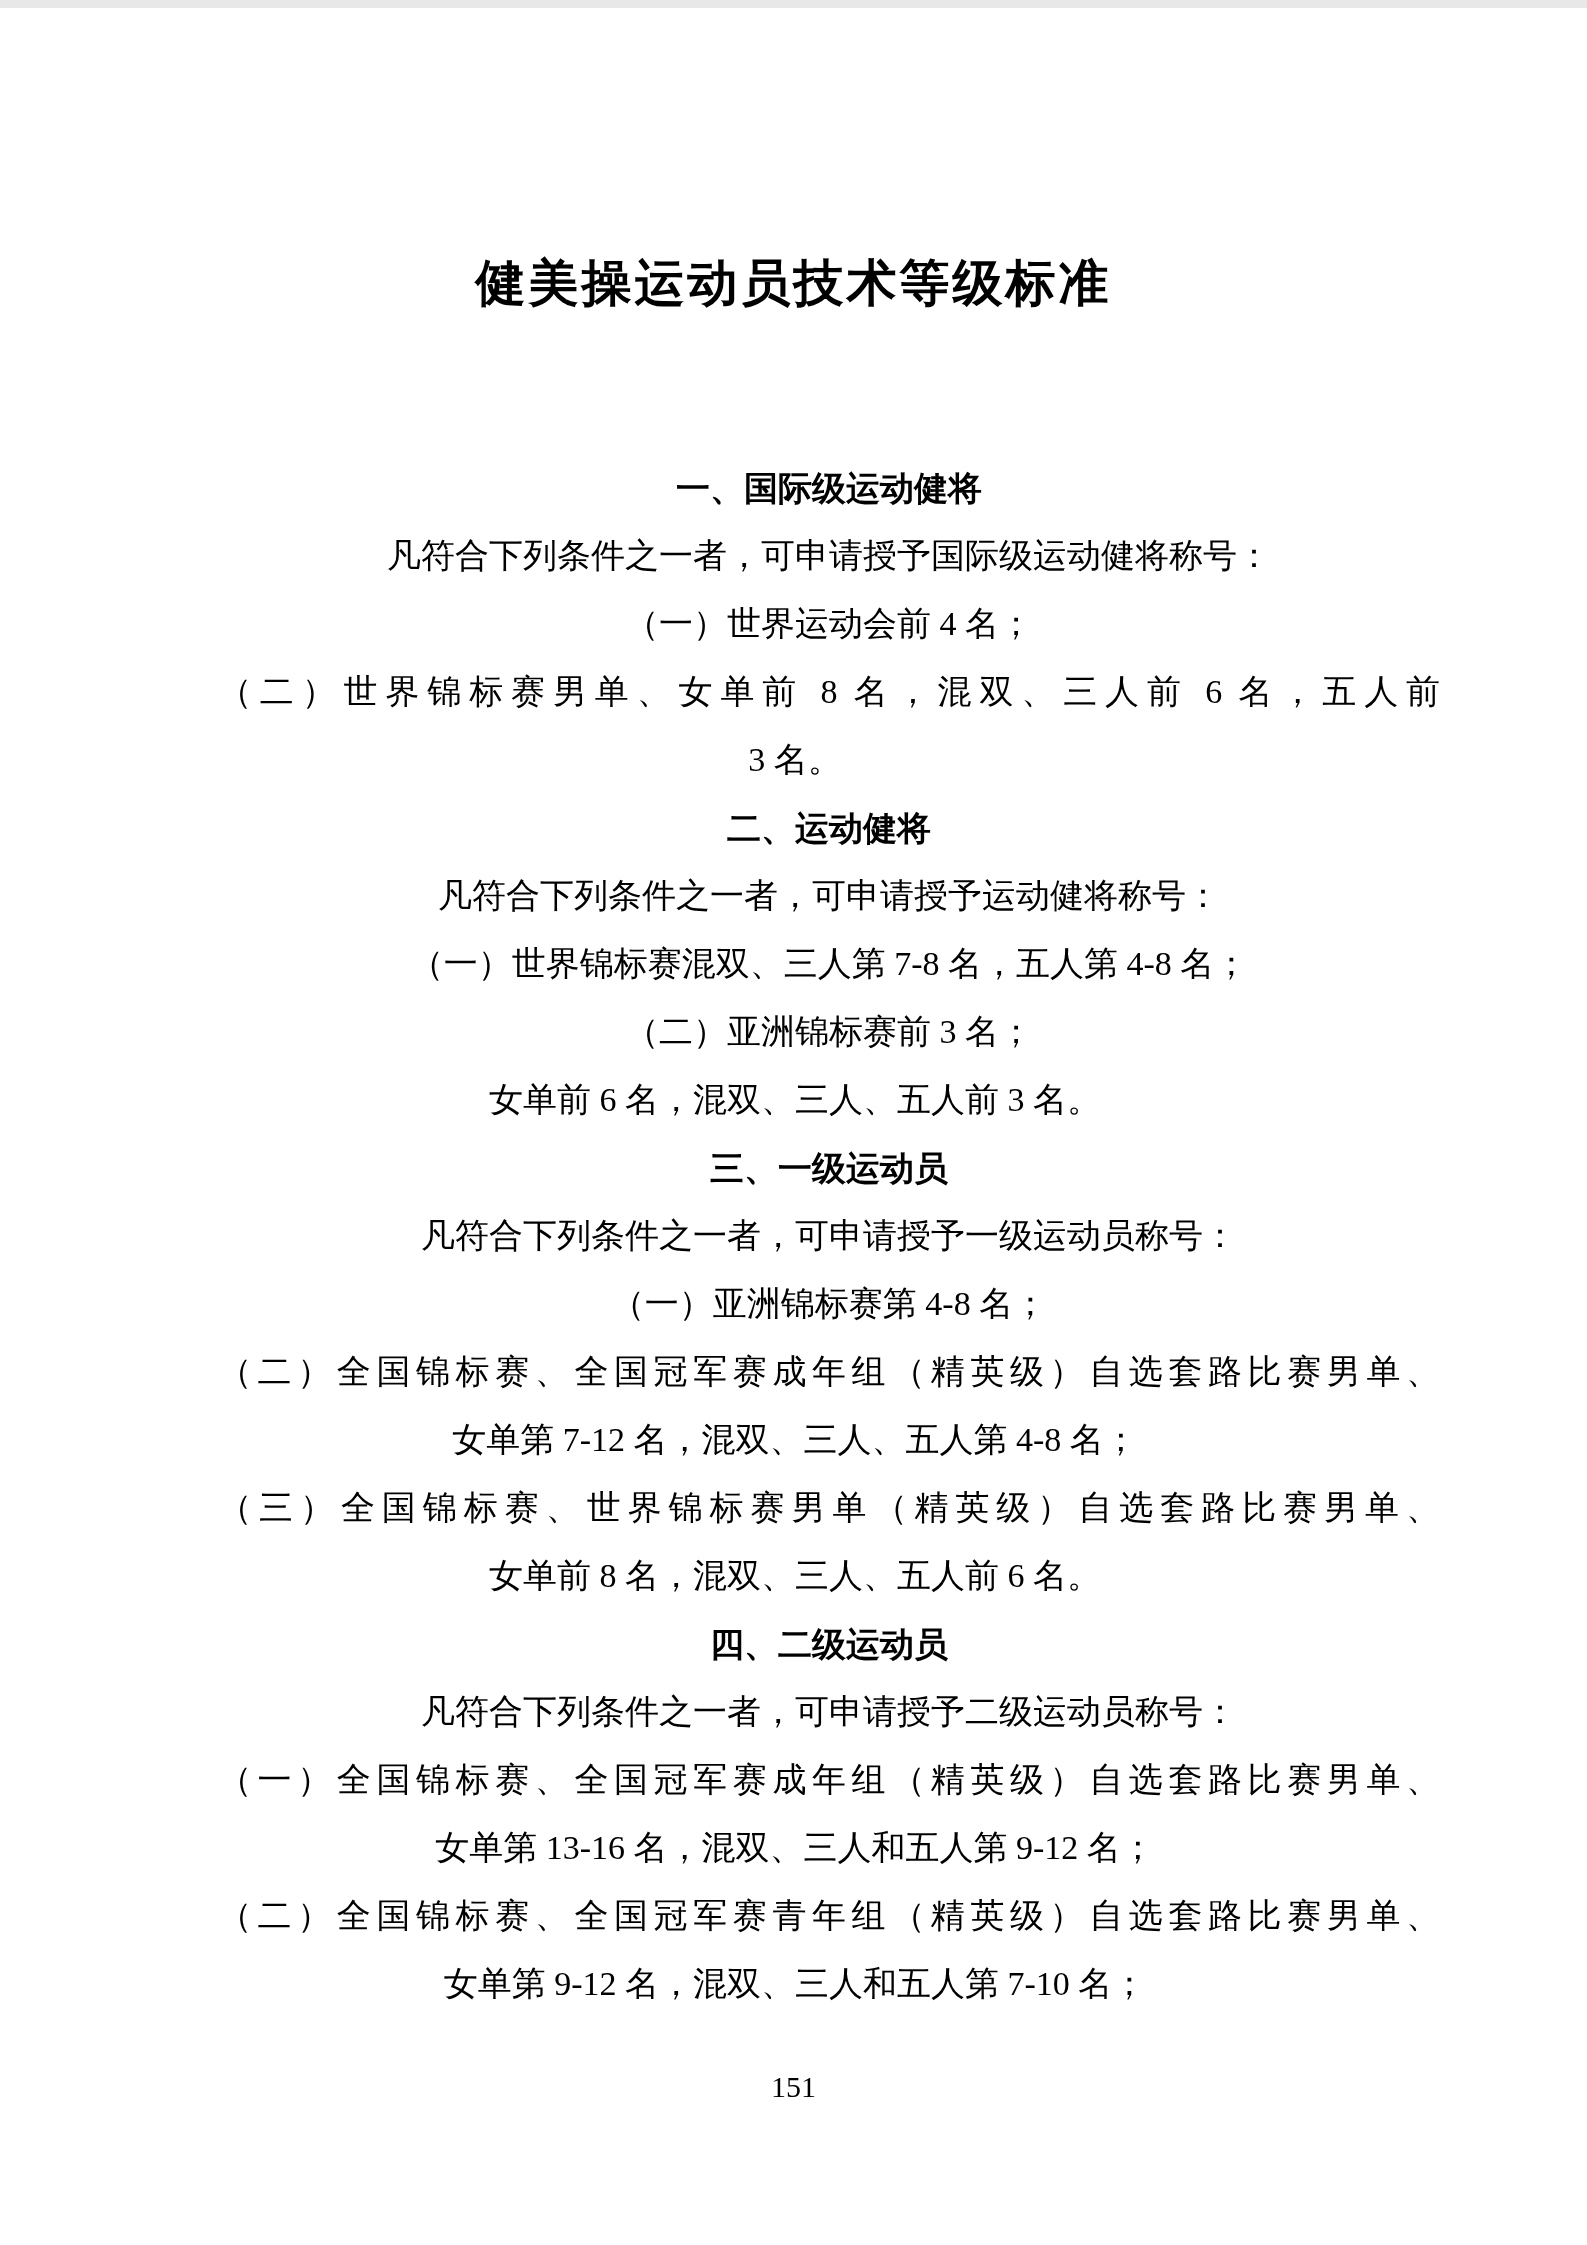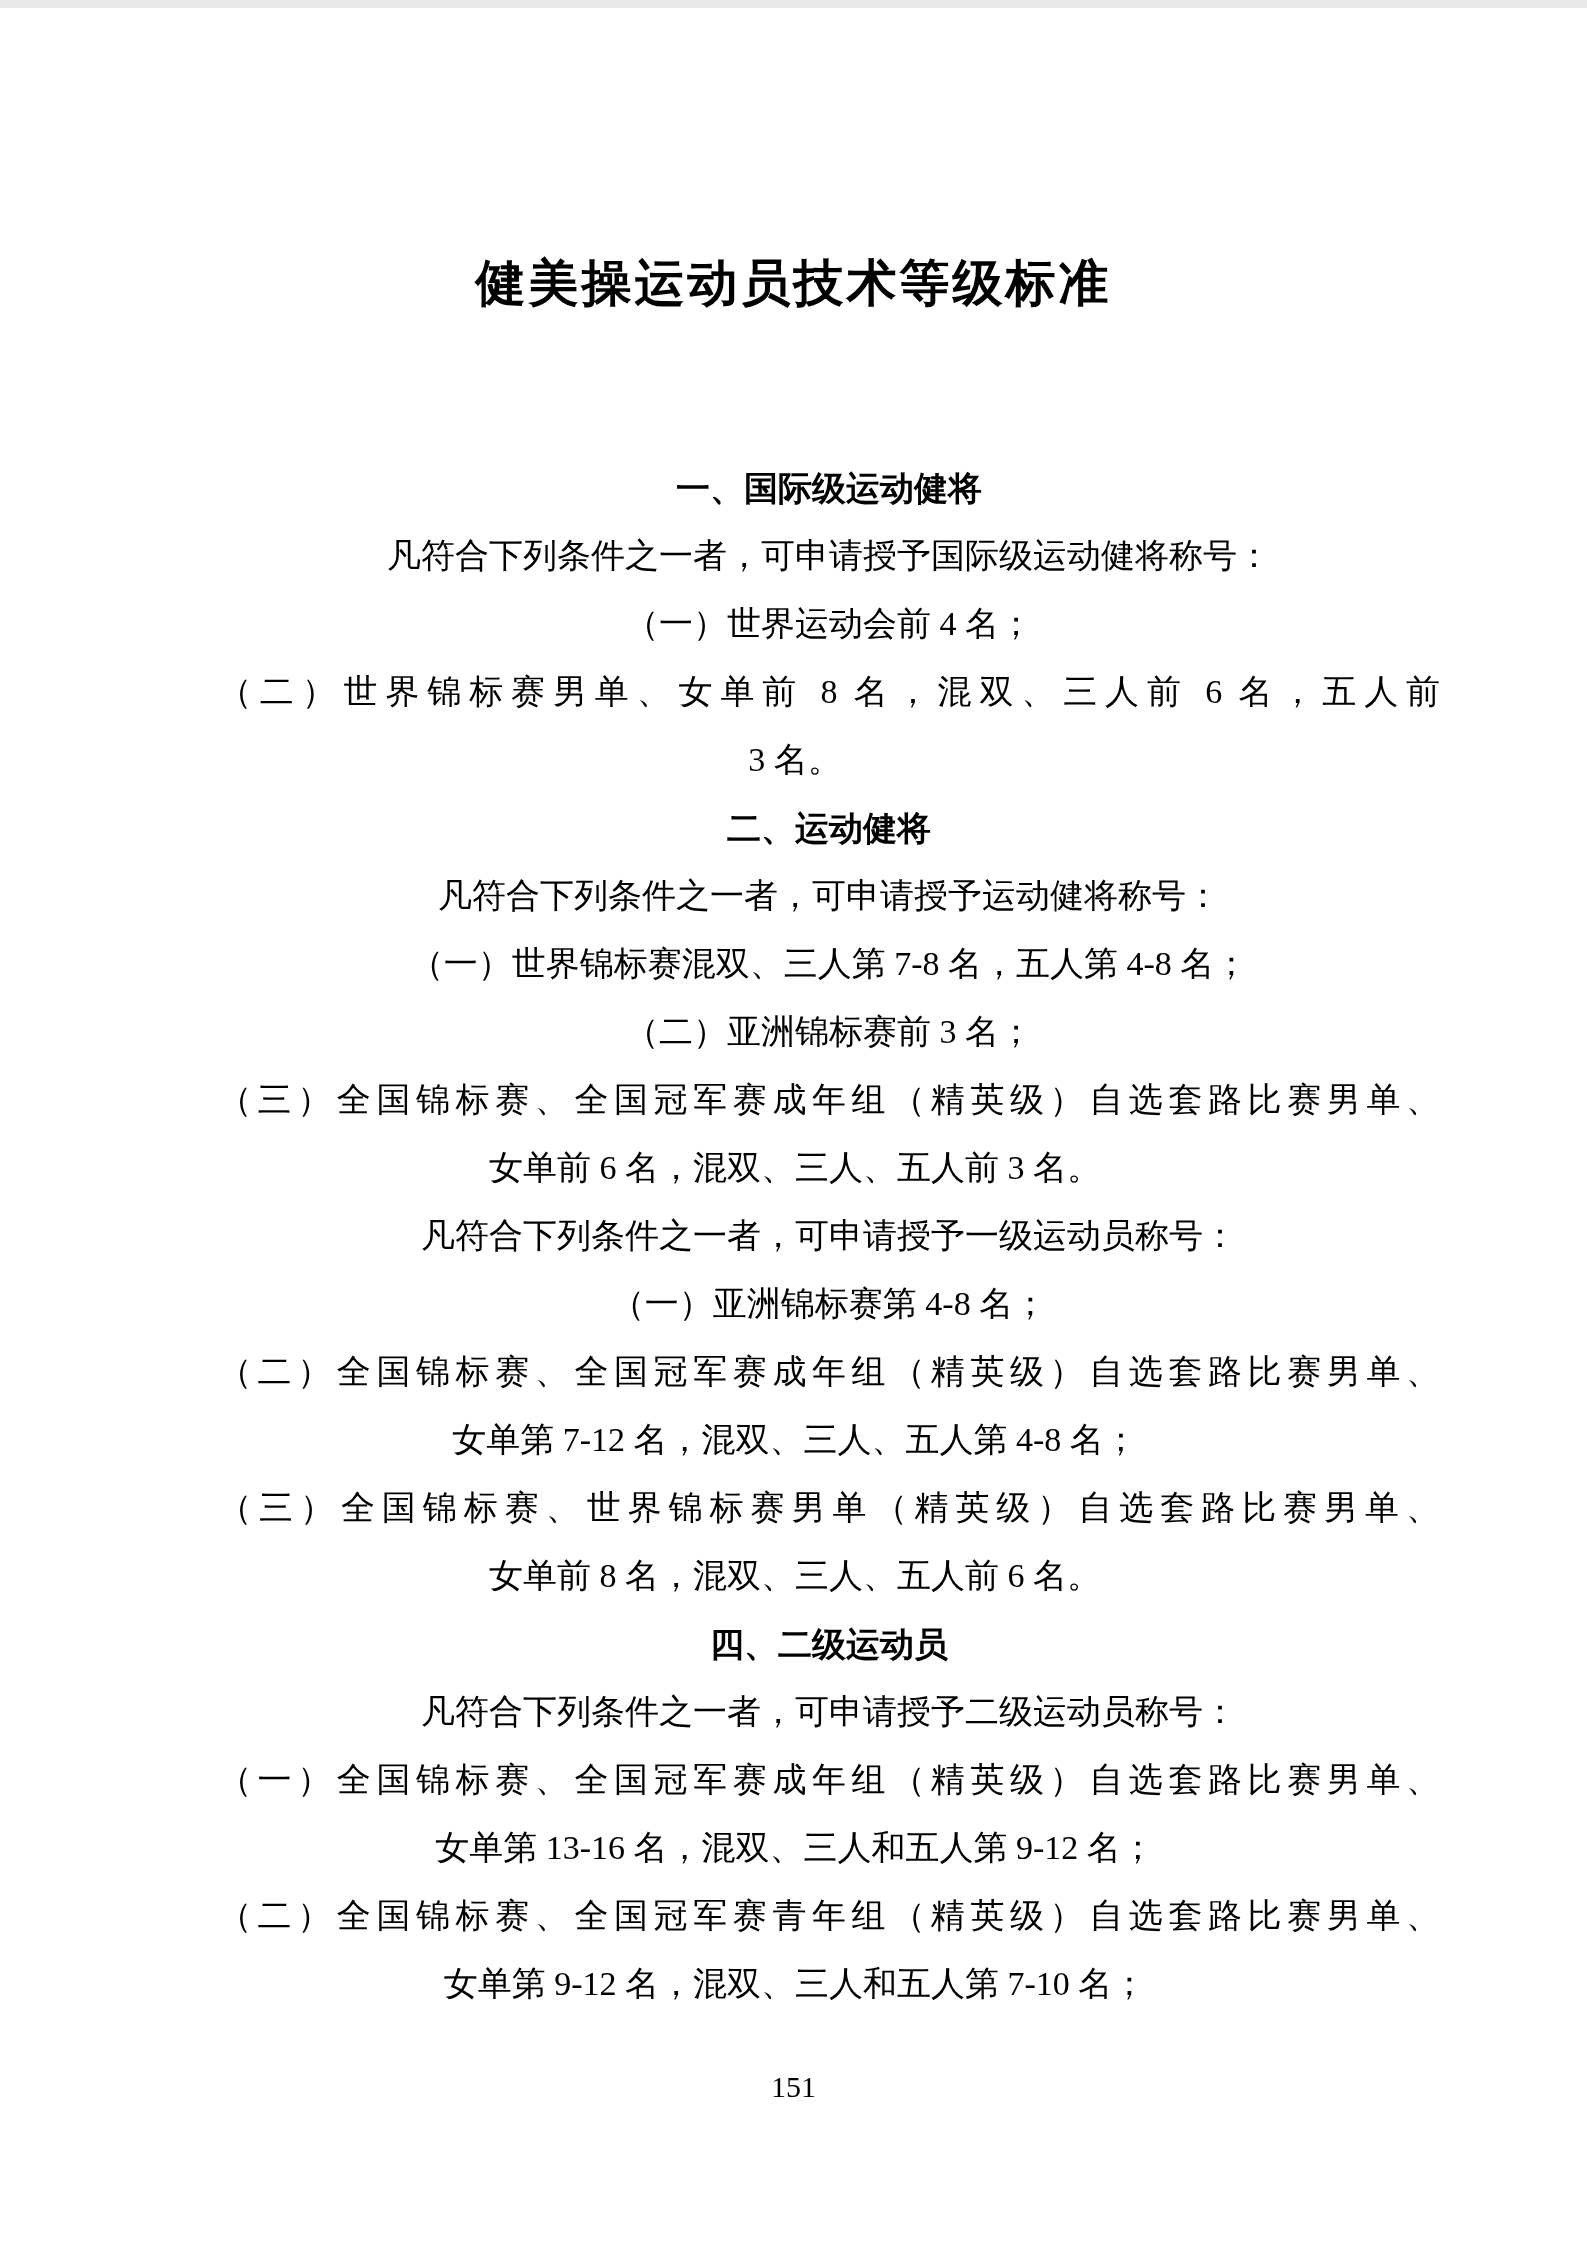--- a/index.html
+++ b/index.html
@@ -68,22 +68,22 @@
   <div class="content">
       <div class="line indent heading">一、国际级运动健将</div>
       <div class="line indent">凡符合下列条件之一者，可申请授予国际级运动健将称号：</div>
       <div class="line indent">（一）世界运动会前 4 名；</div>
       <div class="line indent justify">（二）世界锦标赛男单、女单前 8 名，混双、三人前 6 名，五人前</div>
       <div class="line">3 名。</div>
       <div class="line indent heading">二、运动健将</div>
       <div class="line indent">凡符合下列条件之一者，可申请授予运动健将称号：</div>
       <div class="line indent">（一）世界锦标赛混双、三人第 7-8 名，五人第 4-8 名；</div>
       <div class="line indent">（二）亚洲锦标赛前 3 名；</div>
-      <div class="line indent justify">（三）全国锦标赛、全国冠军赛成年组（精英级）自选套路比赛男单、</div>
       <div class="line">女单前 6 名，混双、三人、五人前 3 名。</div>
+      <div class="line indent heading">三、一级运动员</div>
       <div class="line indent">凡符合下列条件之一者，可申请授予一级运动员称号：</div>
       <div class="line indent">（一）亚洲锦标赛第 4-8 名；</div>
       <div class="line indent justify">（二）全国锦标赛、全国冠军赛成年组（精英级）自选套路比赛男单、</div>
       <div class="line">女单第 7-12 名，混双、三人、五人第 4-8 名；</div>
       <div class="line indent justify">（三）全国锦标赛、世界锦标赛男单（精英级）自选套路比赛男单、</div>
       <div class="line">女单前 8 名，混双、三人、五人前 6 名。</div>
       <div class="line indent heading">四、二级运动员</div>
       <div class="line indent">凡符合下列条件之一者，可申请授予二级运动员称号：</div>
       <div class="line indent justify">（一）全国锦标赛、全国冠军赛成年组（精英级）自选套路比赛男单、</div>
       <div class="line">女单第 13-16 名，混双、三人和五人第 9-12 名；</div>

